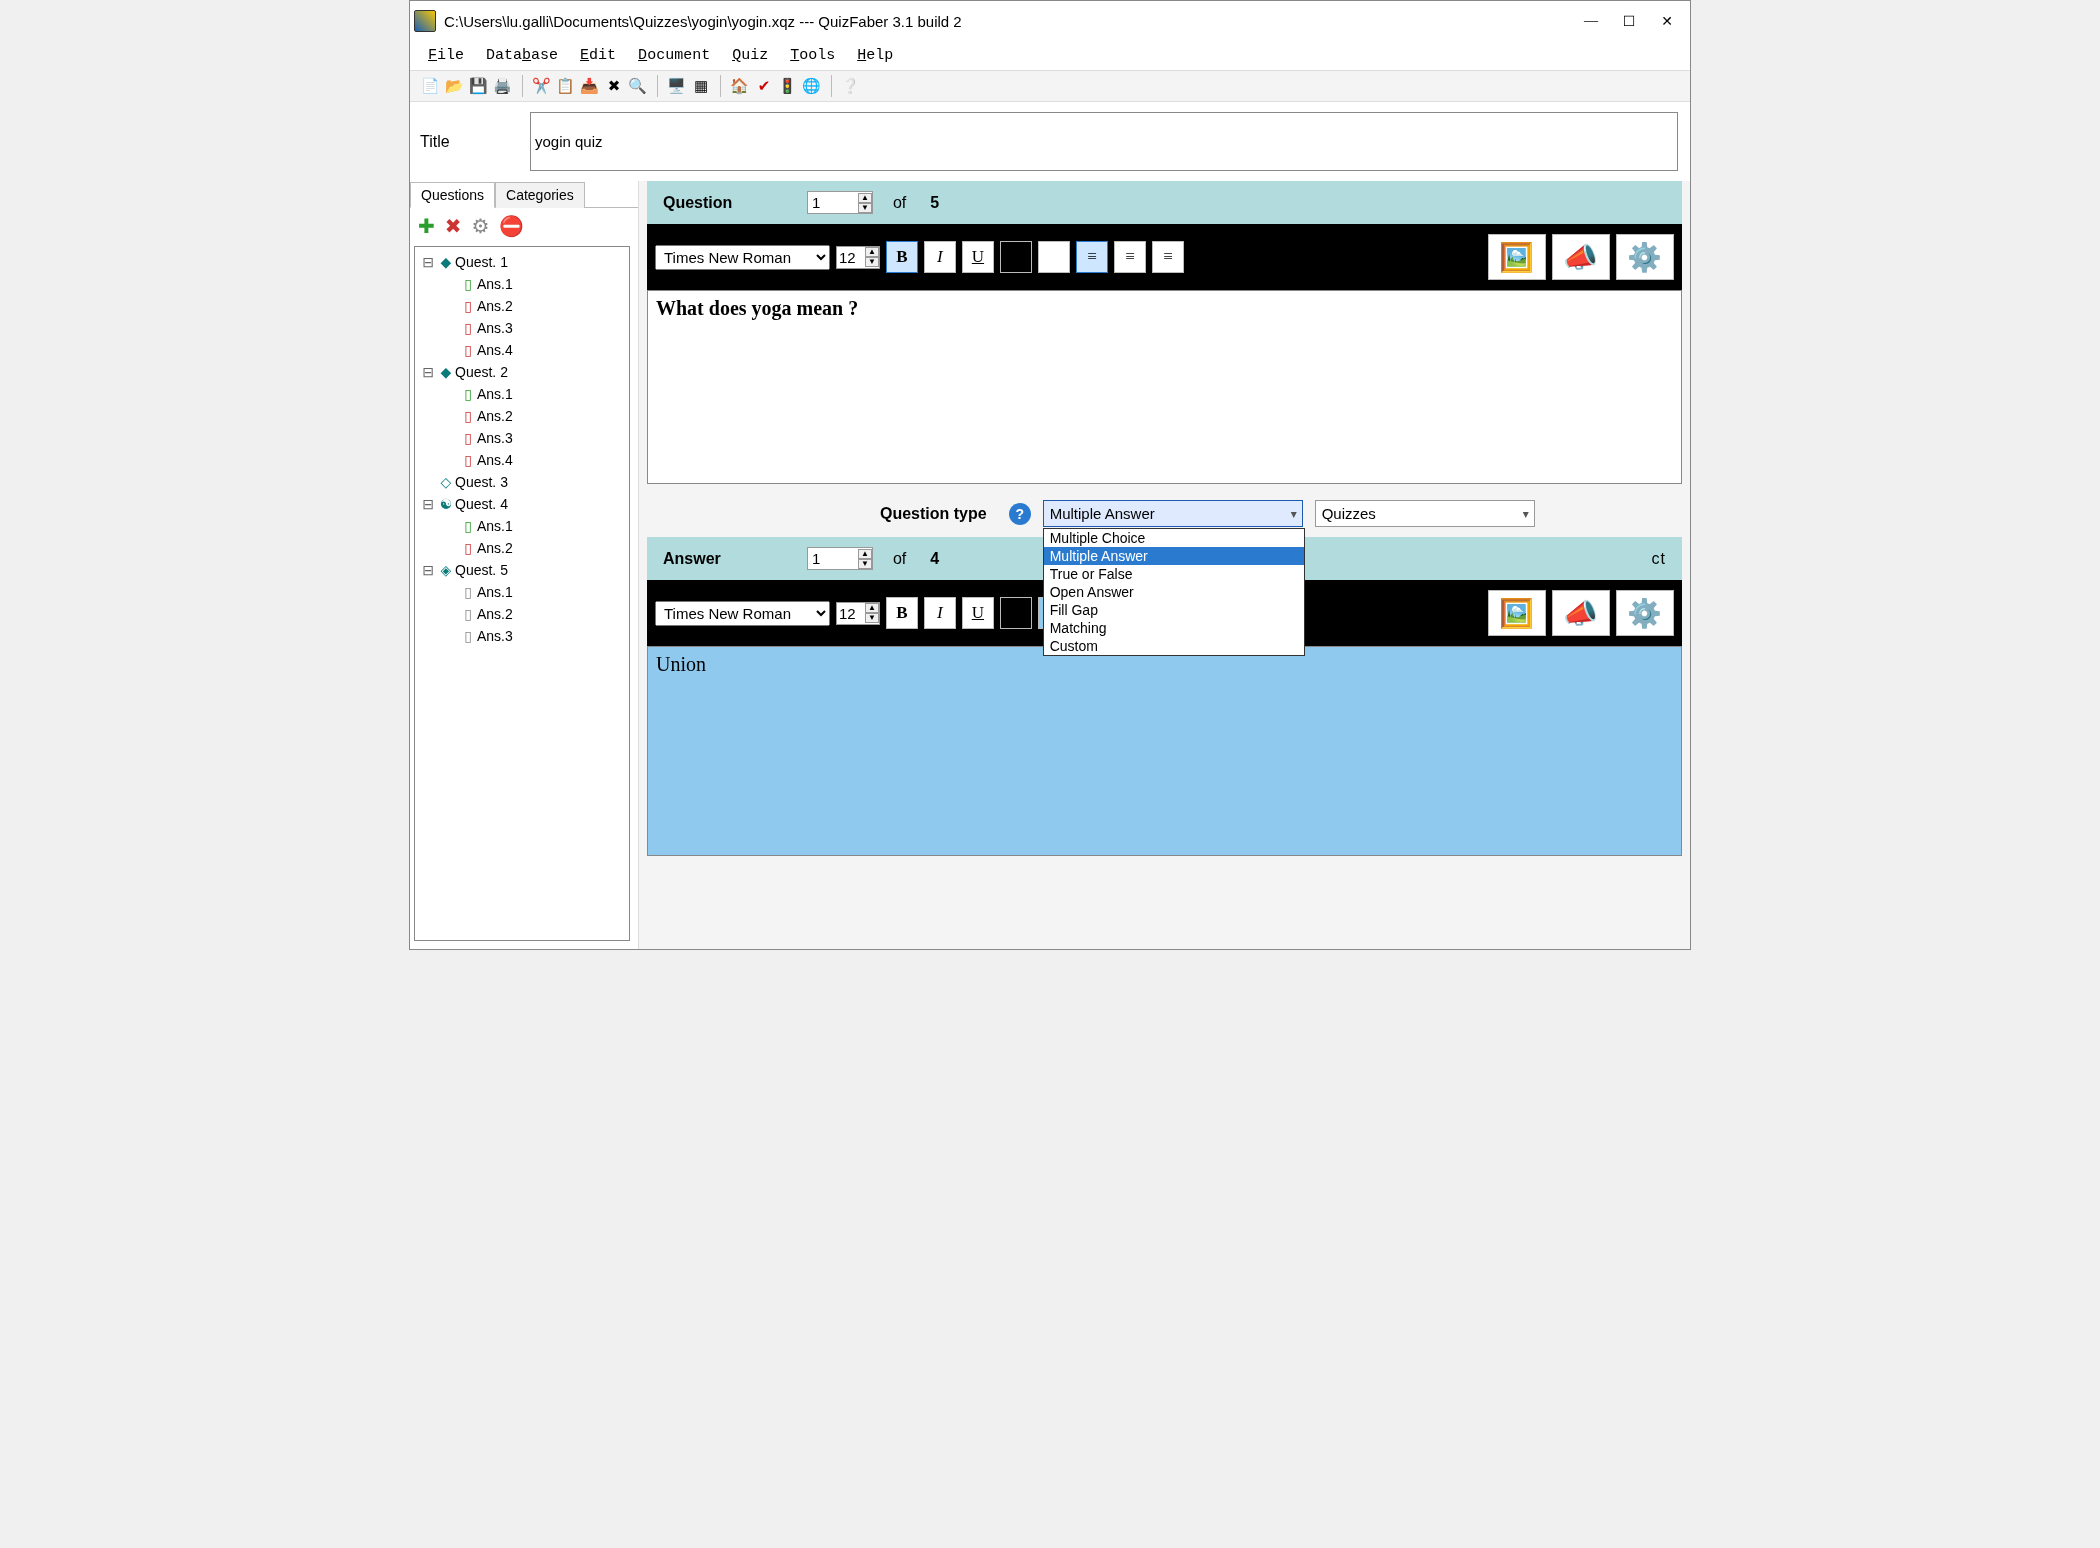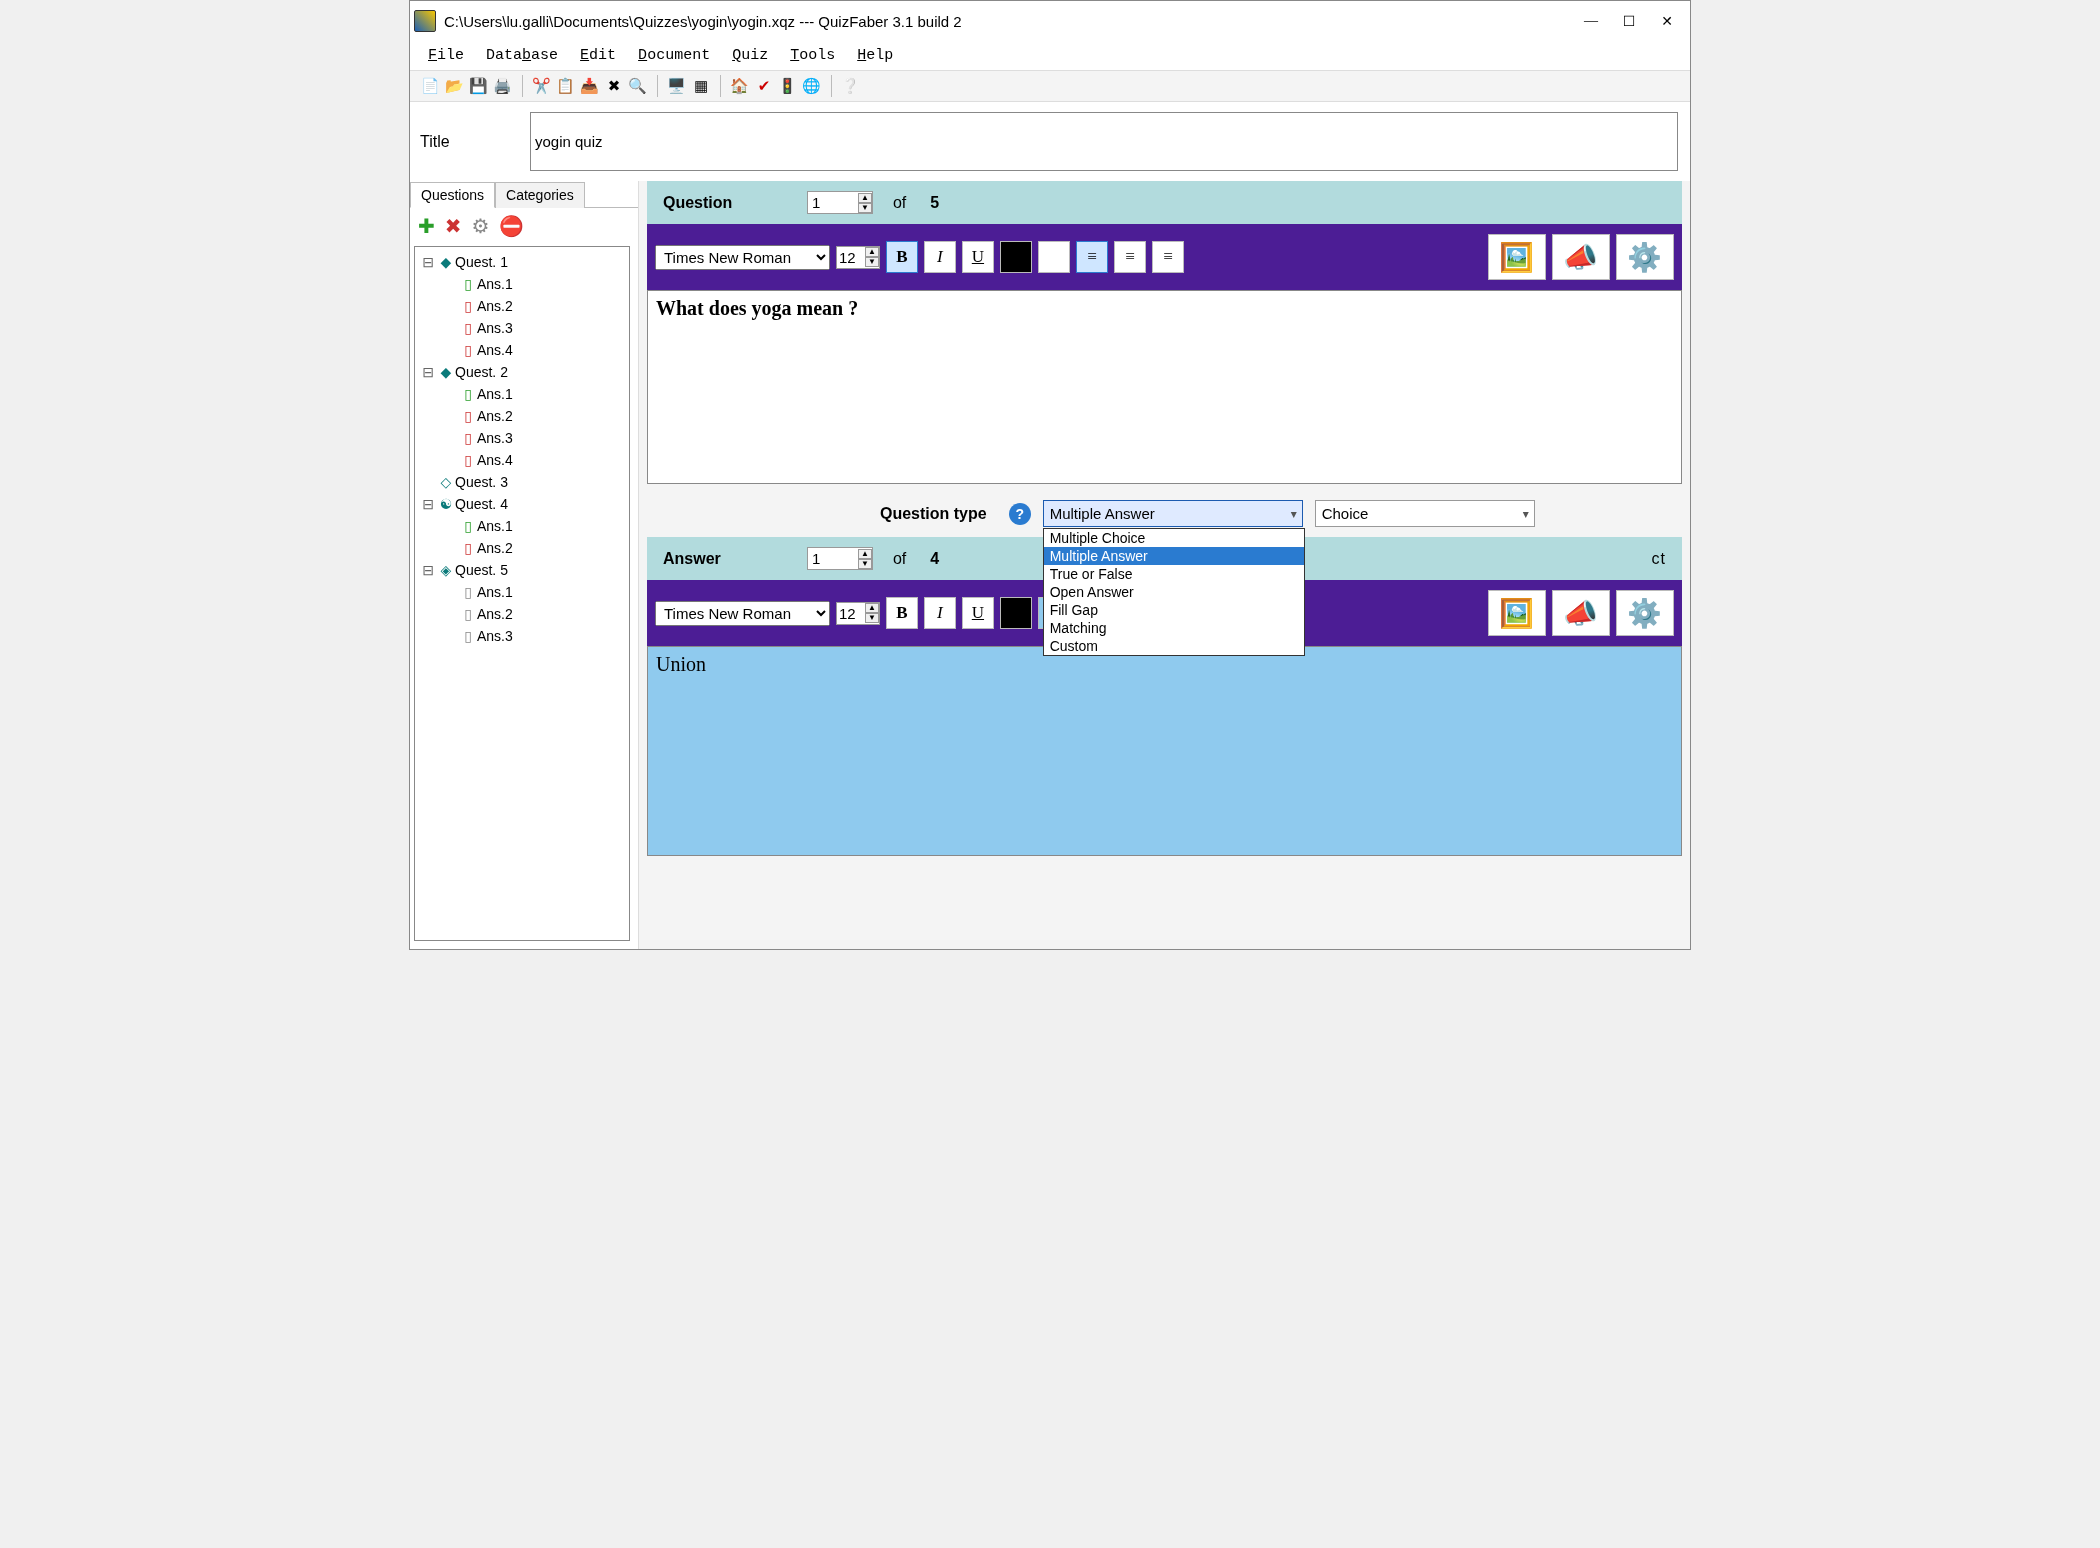--- a/index.html
+++ b/index.html
@@ -30,21 +30,21 @@
 .tree-ico{display:inline-block;width:18px;text-align:center;}
 .tree .q>.tree-ico{color:#0a7a7a;}
 .tree .a.g>.tree-ico{color:#2a9e2a;}
 .tree .a.r>.tree-ico{color:#c33;}
 .tree .a.p>.tree-ico{color:#888;}
 .rightcol{flex:1;display:flex;flex-direction:column;padding:0 8px 8px 8px;background:#f4f4f4;min-width:0;}
 .bandhdr{background:#b2dbdd;display:flex;align-items:center;padding:10px 16px;gap:14px;font-size:16px;}
 .bandhdr .bandlbl{font-weight:700;width:130px;}
 .bandhdr .of{margin-left:6px;}
 .bandhdr .num{font-weight:700;margin-left:10px;}
-.editbar{display:flex;align-items:center;gap:6px;padding:10px 8px;background:#4c1d95;}
+.editbar{display:flex;align-items:center;gap:6px;padding:10px 8px;background:#000000;}
 .editbar .font-sel{width:175px;font-size:15px;padding:2px 4px;}
 .editbar .size-box{display:flex;align-items:center;border:1px solid #999;background:#fff;}
 .editbar .size-box input{width:24px;border:none;text-align:left;font-size:15px;padding:2px 2px;}
 .spin{display:flex;flex-direction:column;}
 .spin span{font-size:8px;line-height:8px;border:1px solid #999;padding:0 2px;background:#f0f0f0;cursor:default;}
 .fmtbtn{width:30px;height:30px;border:1px solid #bbb;background:#fff;font-family:"Times New Roman",serif;font-size:17px;display:flex;align-items:center;justify-content:center;cursor:default;}
 .fmtbtn.active{background:#cfe6ff;border-color:#2a7bd0;}
 .swatch{width:30px;height:30px;border:1px solid #bbb;cursor:default;}
 .mediabtn{width:56px;height:44px;border:1px solid #bbb;background:#fff;display:flex;align-items:center;justify-content:center;font-size:28px;cursor:default;}
 .editor{border:1px solid #888;padding:6px 8px;font-family:"Times New Roman",serif;font-size:20px;font-weight:700;background:#fff;}
@@ -265,21 +265,21 @@
               <div>Multiple Choice</div>
               <div class="sel">Multiple Answer</div>
               <div>True or False</div>
               <div>Open Answer</div>
               <div>Fill Gap</div>
               <div>Matching</div>
               <div>Custom</div>
             </div>
         </div>
         <div class="combo gray" style="width:220px;">
-          <div class="cmb-disp">Choice</div>
+          <div class="cmb-disp">Quizzes</div>
           <div class="arrow">▾</div>
         </div>
       </div>
 
       <div class="bandhdr answer-hdr">
         <div class="bandlbl">Answer</div>
         <div class="spinner-box">
           <input value="1" style="">
           <div class="spin">
               <span>▲</span>

